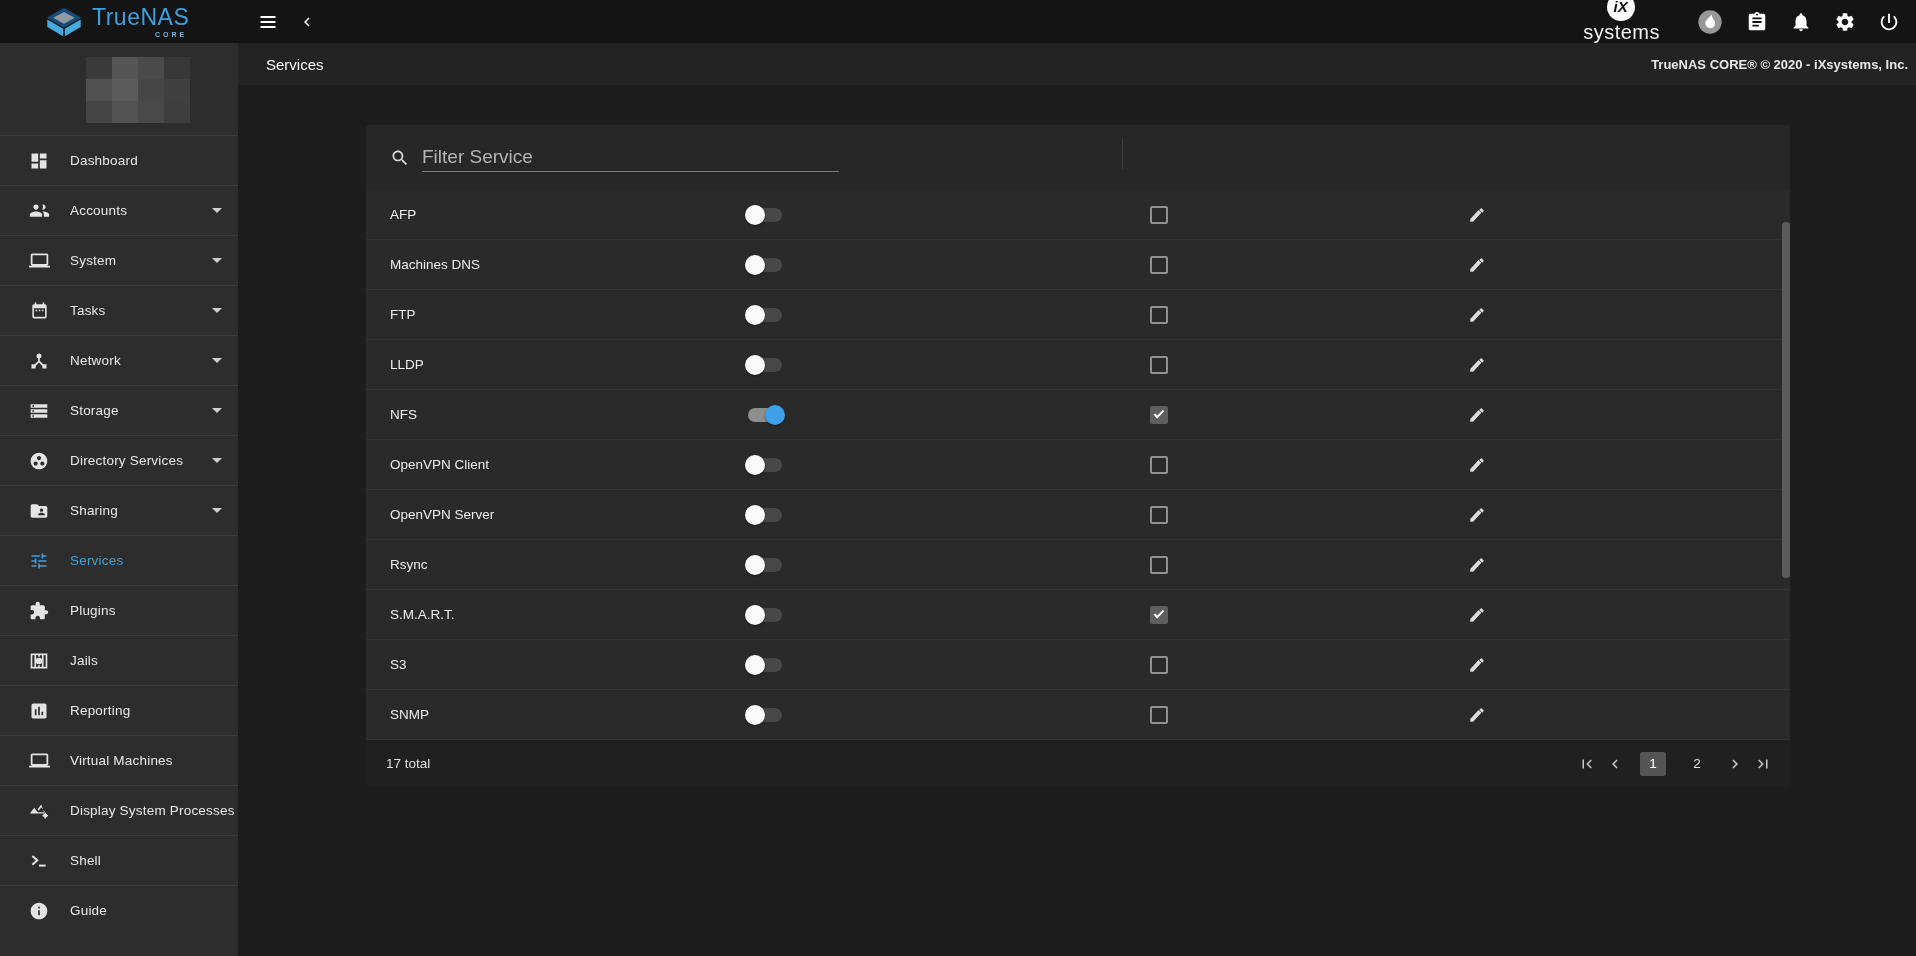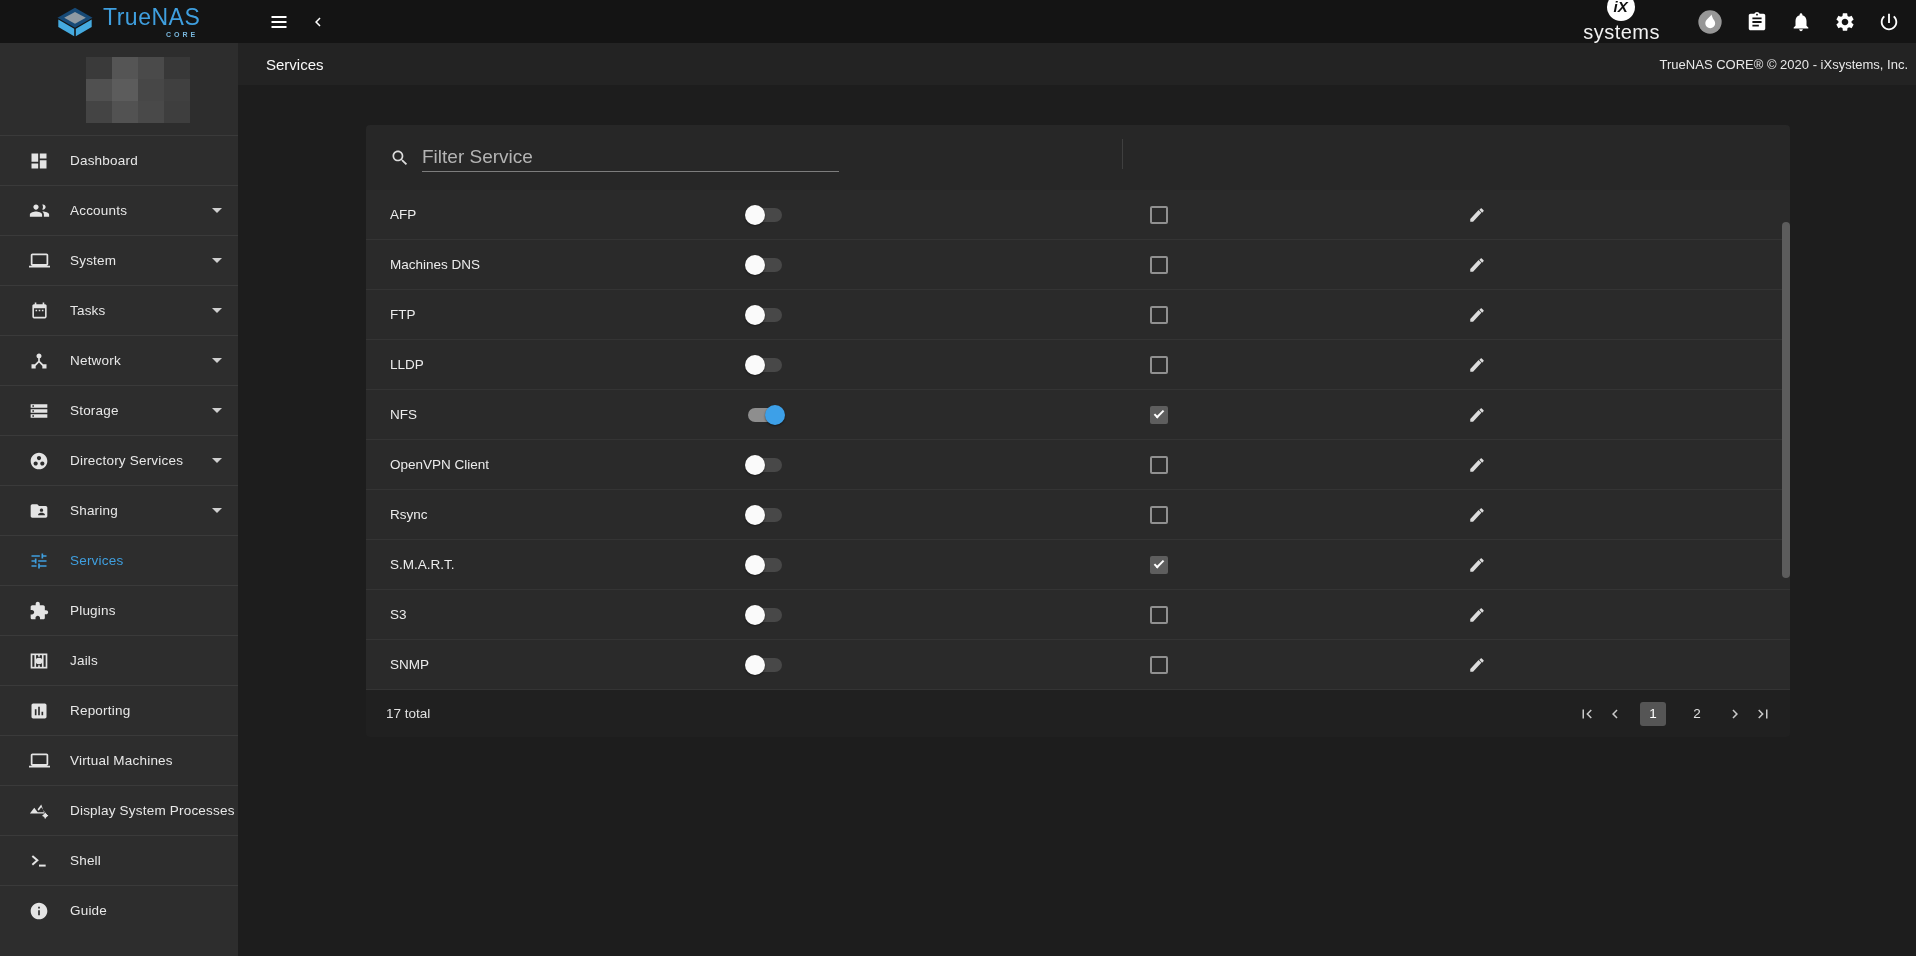--- a/index.html
+++ b/index.html
@@ -1,21 +1,21 @@
 <!DOCTYPE html>
 <html><head>
 <meta charset="utf-8">
 <style>
   * { margin:0; padding:0; box-sizing:border-box; }
   html,body { width:1916px; height:956px; overflow:hidden; background:#1d1d1d;
               font-family:"Liberation Sans", sans-serif; }
   .app { width:1916px; height:956px; display:flex; flex-direction:column; }
 
   
-  .topbar { height:43px; background:#141414; display:flex; align-items:center; flex:0 0 43px;padding-left:11px; }
+  .topbar { height:43px; background:#141414; display:flex; align-items:center; flex:0 0 43px; }
   .brand { width:238px; display:flex; align-items:center; padding-left:44px; }
   .brand-logo { width:40px; height:36px; margin-right:8px; }
   .brand-text { display:flex; flex-direction:column; line-height:1; }
   .brand-name { color:#3f9fdf; font-size:23px; font-weight:500; letter-spacing:.5px; }
   .brand-edition { color:#79b7dd; font-size:7px; letter-spacing:3px; font-weight:700; align-self:flex-end; margin-top:2px; margin-right:2px; }
   .tb-btn { background:none; border:none; cursor:pointer; display:flex; align-items:center; justify-content:center; padding:6px; }
   .hamburger { margin-left:14px; }
   .backchev { margin-left:8px; }
   .topbar-right { margin-left:auto; display:flex; align-items:center; padding-right:16px; gap:22px; }
   .ix-logo { display:flex; align-items:flex-end; margin-right:14px;flex-direction:column; }
@@ -45,21 +45,21 @@
   .nav-item.active { color:#3f9fdf; }
   .nav-item.active .nico { color:#3f9fdf; }
   .nav-chev { margin-left:auto; width:0; height:0; border-left:5px solid transparent;
               border-right:5px solid transparent; border-top:5px solid #cfcfcf; }
 
   
   .main { flex:1; display:flex; flex-direction:column; min-width:0; }
   .crumbbar { height:42px; flex:0 0 42px; background:#232323; display:flex; align-items:center;
               padding:0 8px 0 28px; }
   .crumb-title { color:#fafafa; font-size:15px; }
-  .crumb-copy { margin-left:auto; color:#e8e8e8; font-size:13px; font-weight:400; }
+  .crumb-copy { margin-left:auto; color:#e8e8e8; font-size:13px; font-weight:700; }
   .content { flex:1; background:#1d1d1d; position:relative; }
 
   
   .card { position:absolute; left:128px; top:40px; width:1424px; border-radius:4px; overflow:visible; }
   .card-toolbar { height:65px; background:#272727; border-radius:4px 4px 0 0; display:flex;
                   align-items:center; padding-left:24px; position:relative; }
   .search-icon { color:#dcdcdc; margin-right:12px; display:flex; }
   .filter-input { background:transparent; border:none; border-bottom:1px solid #7d7d7d;
                   width:417px; height:28px; color:#e8e8e8; font-size:19px; outline:none;
                   font-family:"Liberation Sans", sans-serif; }
@@ -454,20 +454,38 @@
                 </div>
                 <div>
                   <button class="edit-btn">
                     <svg width="18" height="18" viewBox="0 0 24 24">
                       <path fill="#dcdcdc" d="M3 17.25V21h3.75L17.81 8.94l-3.75-3.75L3 17.25zM20.71 7.04c.39-.39.39-1.02 0-1.41l-2.34-2.34c-.39-.39-1.02-.39-1.41 0l-1.83 1.83 3.75 3.75 1.83-1.83z"></path>
                     </svg>
                   </button>
                 </div>
               </div>
               <div class="trow">
+                <div class="td-name">OpenVPN Server</div>
+                <div>
+                  <div class="toggle off" aria-checked="false">
+                    <div class="knob"></div>
+                  </div>
+                </div>
+                <div>
+                  <div class="checkbox unchecked" aria-checked="false"></div>
+                </div>
+                <div>
+                  <button class="edit-btn">
+                    <svg width="18" height="18" viewBox="0 0 24 24">
+                      <path fill="#dcdcdc" d="M3 17.25V21h3.75L17.81 8.94l-3.75-3.75L3 17.25zM20.71 7.04c.39-.39.39-1.02 0-1.41l-2.34-2.34c-.39-.39-1.02-.39-1.41 0l-1.83 1.83 3.75 3.75 1.83-1.83z"></path>
+                    </svg>
+                  </button>
+                </div>
+              </div>
+              <div class="trow">
                 <div class="td-name">Rsync</div>
                 <div>
                   <div class="toggle off" aria-checked="false">
                     <div class="knob"></div>
                   </div>
                 </div>
                 <div>
                   <div class="checkbox unchecked" aria-checked="false"></div>
                 </div>
                 <div>

